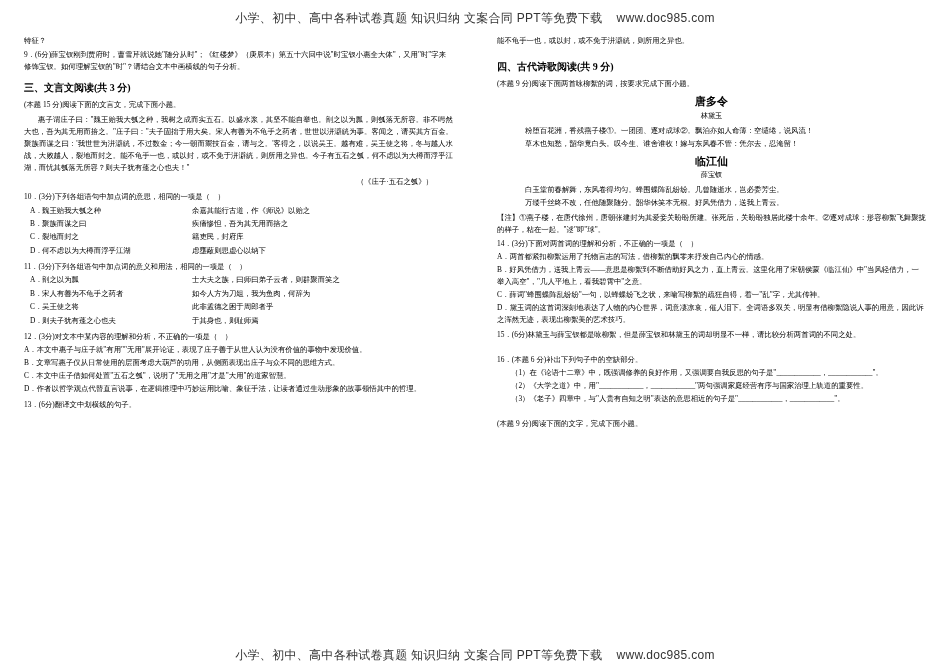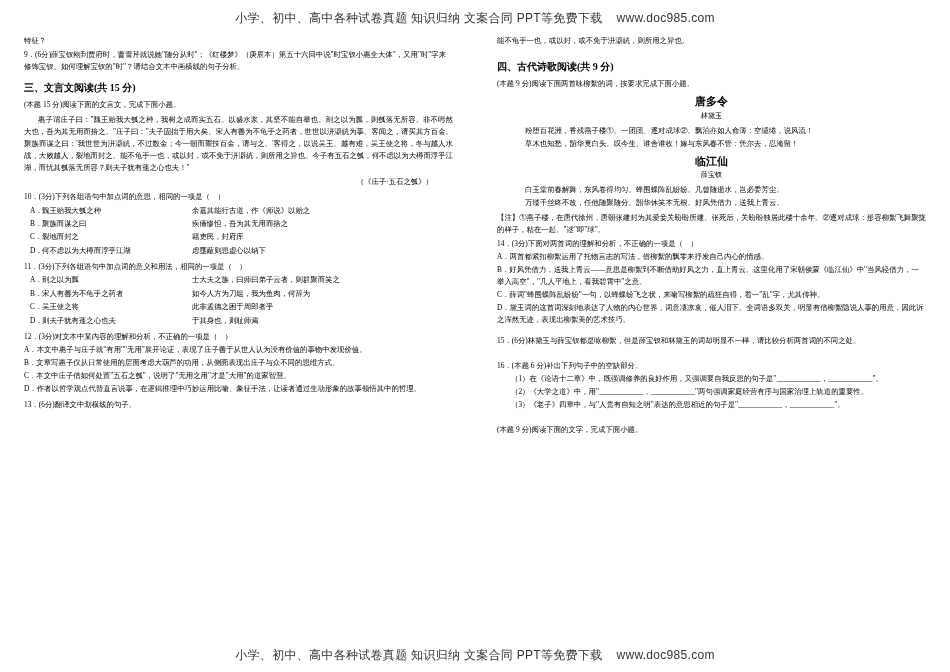--- a/index.html
+++ b/index.html
@@ -100,21 +100,21 @@
   </div>
 
   <div class="cols">
 
     <div class="col left">
 
       <div class="q-line">特征？</div>
 
       <div class="q">9．(6分)薛宝钗刚到贾府时，曹雪芹就说她"随分从时"；《红楼梦》（庚辰本）第五十六回中说"时宝钗小惠全大体"，又用"时"字来修饰宝钗。如何理解宝钗的"时"？请结合文本中画横线的句子分析。</div>
 
-      <div class="sec-title">三、文言文阅读(共 15 分)</div>
+      <div class="sec-title">三、文言文阅读(共 3 分)</div>
       <div class="note">(本题 15 分)阅读下面的文言文，完成下面小题。</div>
 
       <div class="passage">惠子谓庄子曰："魏王贻我大瓠之种，我树之成而实五石。以盛水浆，其坚不能自举也。剖之以为瓢，则瓠落无所容。非不呺然大也，吾为其无用而掊之。"庄子曰："夫子固拙于用大矣。宋人有善为不龟手之药者，世世以洴澼絖为事。客闻之，请买其方百金。聚族而谋之曰：'我世世为洴澼絖，不过数金；今一朝而鬻技百金，请与之。'客得之，以说吴王。越有难，吴王使之将，冬与越人水战，大败越人，裂地而封之。能不龟手一也，或以封，或不免于洴澼絖，则所用之异也。今子有五石之瓠，何不虑以为大樽而浮乎江湖，而忧其瓠落无所容？则夫子犹有蓬之心也夫！"</div>
       <div class="src">（《庄子·五石之瓠》）</div>
 
       <div class="q">10．(3分)下列各组语句中加点词的意思，相同的一项是（　）</div>
       <div class="opt">
         <span class="lbl">A．</span><span class="a">魏王贻我大瓠之种</span><span>余嘉其能行古道，作《师说》以贻之</span>
       </div>
       <div class="opt">
@@ -169,21 +169,21 @@
       <div class="poem-line">万缕千丝终不改，任他随聚随分。韶华休笑本无根。好风凭借力，送我上青云。</div>
 
       <div class="poem-note">【注】①燕子楼，在唐代徐州，唐朝张建封为其爱妾关盼盼所建。张死后，关盼盼独居此楼十余年。②逐对成球：形容柳絮飞舞聚拢的样子，粘在一起。"逑"即"球"。</div>
 
       <div class="q">14．(3分)下面对两首词的理解和分析，不正确的一项是（　）</div>
       <div class="q-line">A．两首都紧扣柳絮运用了托物言志的写法，借柳絮的飘零来抒发自己内心的情感。</div>
       <div class="q-line">B．好风凭借力，送我上青云——意思是柳絮到不断借助好风之力，直上青云。这里化用了宋朝侯蒙《临江仙》中"当风轻借力，一举入高空"，"几人平地上，看我碧霄中"之意。</div>
       <div class="q-line">C．薛词"蜂围蝶阵乱纷纷"一句，以蜂蝶纷飞之状，来喻写柳絮的疏狂自得，着一"乱"字，尤其传神。</div>
       <div class="q-line">D．黛玉词的这首词深刻地表达了人物的内心世界，词意凄凉哀，催人泪下。全词语多双关，明显有借柳絮隐说人事的用意，因此诉之浑然无迹，表现出柳絮美的艺术技巧。</div>
 
-      <div class="q" style="margin-top:9px">15．(6分)林黛玉与薛宝钗都是咏柳絮，但是薛宝钗和林黛玉的词却明显不一样，请比较分析两首词的不同之处。</div>
+      <div class="q" style="margin-top:3px">15．(6分)林黛玉与薛宝钗都是咏柳絮，但是薛宝钗和林黛玉的词却明显不一样，请比较分析两首词的不同之处。</div>
 
       <div class="gap-lg"></div>
 
       <div class="q-line">16．(本题 6 分)补出下列句子中的空缺部分。</div>
       <div class="q-line indent">（1）在《论语十二章》中，既强调修养的良好作用，又强调要自我反思的句子是"____________，____________"。</div>
       <div class="q-line indent">（2）《大学之道》中，用"____________，____________"两句强调家庭经营有序与国家治理上轨道的重要性。</div>
       <div class="q-line indent">（3）《老子》四章中，与"人贵有自知之明"表达的意思相近的句子是"____________，____________"。</div>
 
       <div class="gap-lg"></div>
 

